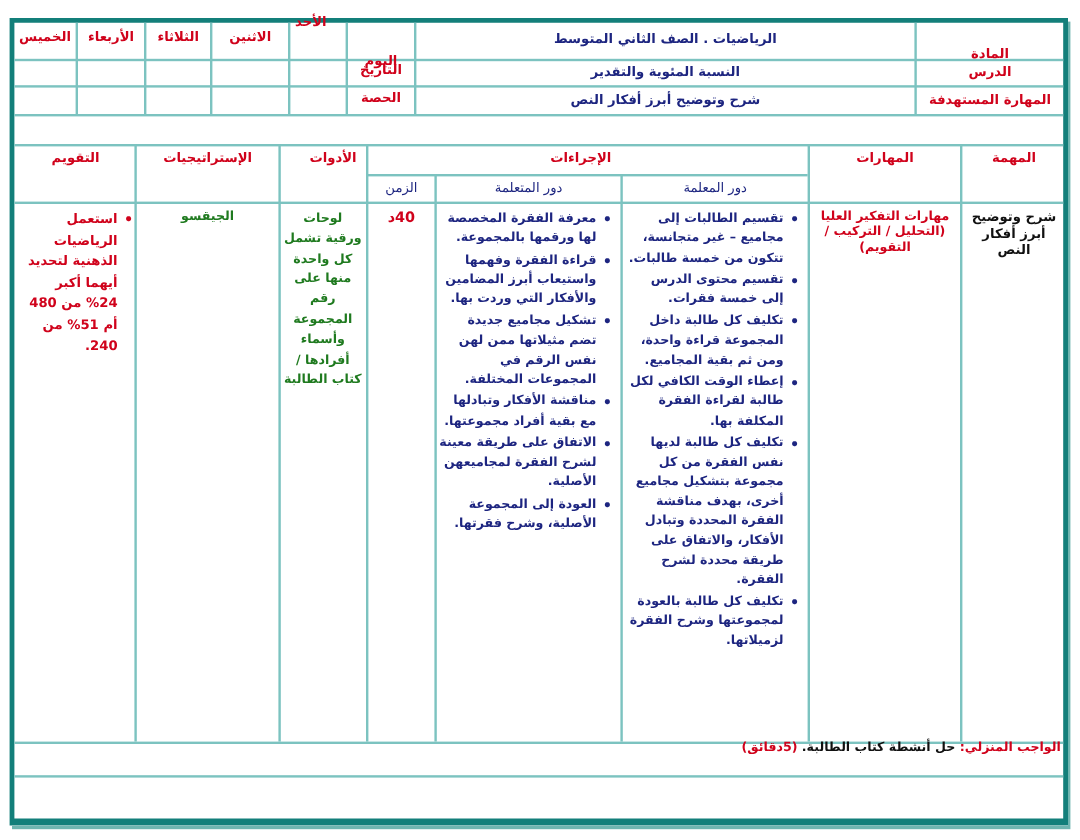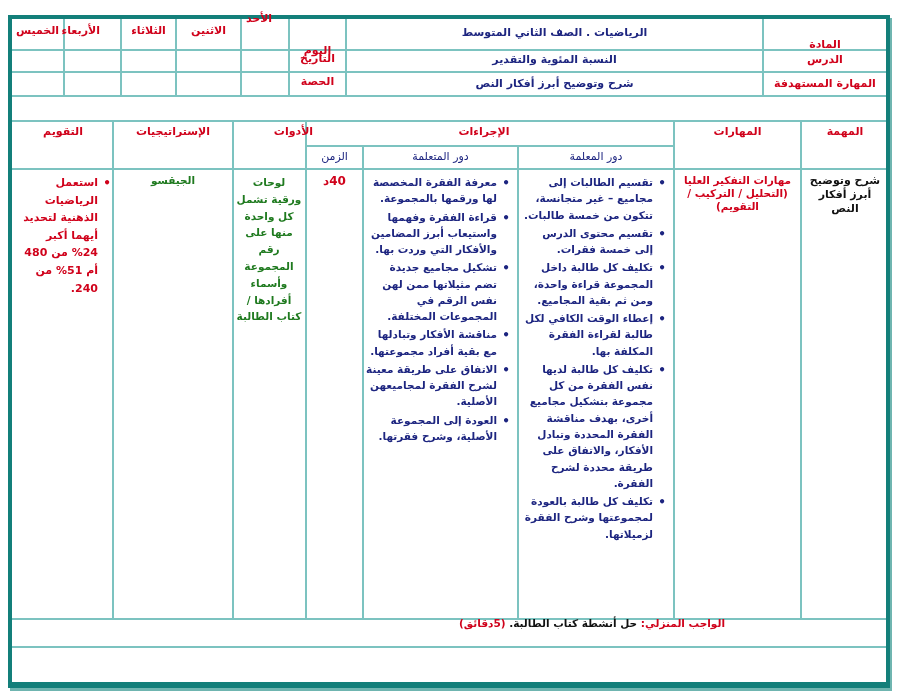--- a/index.html
+++ b/index.html
@@ -46,37 +46,37 @@
 <div class="line v" style="left:517px;top:145px;height:473px;"></div>
 <div class="line v" style="left:673px;top:120px;height:498px;"></div>
 <div class="line v" style="left:800px;top:120px;height:498px;"></div>
 
 <div class="t red lbl" style="left:290px;top:24px;width:55px;margin-top:20px;">اليوم</div>
 <div class="t red lbl" style="left:290px;top:52px;width:55px;">التاريخ</div>
 <div class="t red lbl" style="left:290px;top:75px;width:55px;">الحصة</div>
 <div class="t red lbl" style="left:242px;top:12px;width:34px;">الأحد</div>
 <div class="t red lbl" style="left:177px;top:24px;width:63px;">الاثنين</div>
 <div class="t red lbl" style="left:122px;top:24px;width:53px;">الثلاثاء</div>
-<div class="t red lbl" style="left:65px;top:24px;width:35px;">الأربعاء</div>
+<div class="t red lbl" style="left:65px;top:24px;width:55px;">الأربعاء</div>
 <div class="t red lbl" style="left:12px;top:24px;width:51px;">الخميس</div>
 
 <div class="t red lbl" style="left:764px;top:38px;width:122px;">المادة</div>
 <div class="t red lbl" style="left:764px;top:53px;width:122px;">الدرس</div>
 <div class="t red lbl" style="left:764px;top:77px;width:122px;">المهارة المستهدفة</div>
 <div class="t navy lbl" style="left:347px;top:26px;width:415px;">الرياضيات . الصف الثاني المتوسط</div>
 <div class="t navy lbl" style="left:347px;top:53px;width:415px;">النسبة المئوية والتقدير</div>
 <div class="t navy lbl" style="left:347px;top:77px;width:415px;">شرح وتوضيح أبرز أفكار النص</div>
 
 <div class="t red lbl" style="left:802px;top:125px;width:86px;">المهمة</div>
 <div class="t red lbl" style="left:675px;top:125px;width:125px;">المهارات</div>
 <div class="t red lbl" style="left:307px;top:125px;width:354px;">الإجراءات</div>
 <div class="t navy lbl" style="left:519px;top:150px;width:154px;font-weight:normal;">دور المعلمة</div>
 <div class="t navy lbl" style="left:364px;top:150px;width:153px;font-weight:normal;">دور المتعلمة</div>
 <div class="t navy lbl" style="left:307px;top:150px;width:55px;font-weight:normal;">الزمن</div>
-<div class="t red lbl" style="left:250px;top:125px;width:87px;">الأدوات</div>
+<div class="t red lbl" style="left:234px;top:125px;width:87px;">الأدوات</div>
 <div class="t red lbl" style="left:114px;top:125px;width:118px;">الإستراتيجيات</div>
 <div class="t red lbl" style="left:14px;top:125px;width:98px;">التقويم</div>
 
 <div class="t black" style="left:804px;top:174px;width:82px;font-size:11px;">شرح وتوضيح أبرز أفكار النص</div>
 <div class="t red" style="left:677px;top:174px;width:121px;font-size:10.5px;">
   <div>مهارات التفكير العليا</div>
   <div>(التحليل / التركيب / التقويم)</div>
 </div>
 
 <div class="t navy" style="left:521px;top:174px;width:146px;font-size:10.5px;text-align:right;line-height:1.55;">
@@ -103,17 +103,17 @@
 
 <div class="t red" style="left:307px;top:174px;width:55px;font-size:12px;">40د</div>
 <div class="t green" style="left:236px;top:174px;width:66px;font-size:10.5px;line-height:1.6;">لوحات ورقية تشمل كل واحدة منها على رقم المجموعة وأسماء أفرادها / كتاب الطالبة</div>
 <div class="t green" style="left:114px;top:174px;width:118px;font-size:10.5px;">الجيقسو</div>
 <div class="t red" style="left:16px;top:174px;width:92px;font-size:11px;text-align:right;line-height:1.6;">
   <ul class="b" style="padding-right:10px;">
     <li>استعمل الرياضيات الذهنية لتحديد أيهما أكبر 24% من 480 أم 51% من 240.</li>
   </ul>
 </div>
 
-<div class="t" style="left:300px;top:617px;width:584px;font-size:10.5px;">
+<div class="t" style="left:300px;top:617px;width:584px;font-size:10.5px;text-align:right;">
   <span class="red">الواجب المنزلي:</span>
   <span class="black">حل أنشطة كتاب الطالبة.</span>
   <span class="red">(5دقائق)</span>
 </div>
 
 </body></html>

